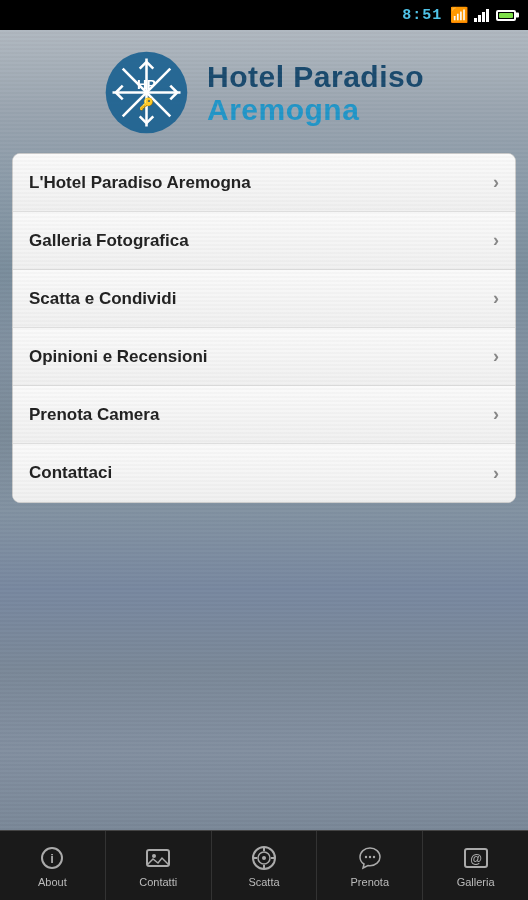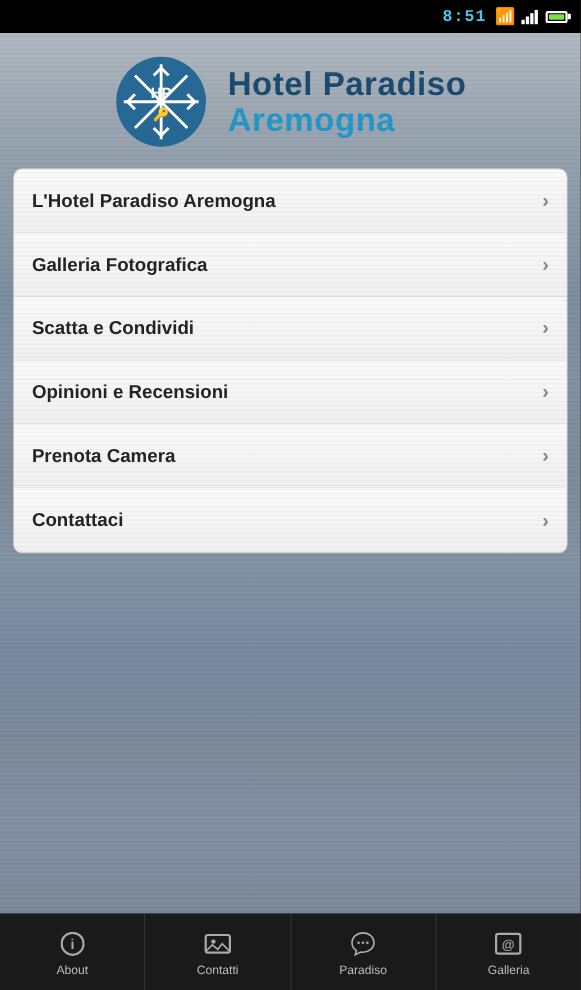--- a/index.html
+++ b/index.html
@@ -346,31 +346,45 @@
     <div class="tab-icon">
       <svg width="26" height="26" viewBox="0 0 26 26">
         <rect x="2" y="5" width="22" height="16" rx="2" stroke="#aaa" stroke-width="2" fill="none"></rect>
         <circle cx="9" cy="11" r="2" fill="#aaa"></circle>
         <polyline points="2,20 8,14 13,18 17,13 24,20" stroke="#aaa" stroke-width="1.5" fill="none"></polyline>
       </svg>
     </div>
     <span class="tab-label">Contatti</span>
   </div>
 
+  <div class="tab-item">
+    <div class="tab-icon">
+      <svg width="26" height="26" viewBox="0 0 26 26">
+        <circle cx="13" cy="13" r="11" stroke="#aaa" stroke-width="2" fill="none"></circle>
+        <circle cx="13" cy="13" r="6" stroke="#aaa" stroke-width="1.5" fill="none"></circle>
+        <circle cx="13" cy="13" r="2" fill="#aaa"></circle>
+        <line x1="13" y1="2" x2="13" y2="6" stroke="#aaa" stroke-width="2"></line>
+        <line x1="13" y1="20" x2="13" y2="24" stroke="#aaa" stroke-width="2"></line>
+        <line x1="2" y1="13" x2="6" y2="13" stroke="#aaa" stroke-width="2"></line>
+        <line x1="20" y1="13" x2="24" y2="13" stroke="#aaa" stroke-width="2"></line>
+      </svg>
+    </div>
+    <span class="tab-label">Scatta</span>
+  </div>
 
   <div class="tab-item">
     <div class="tab-icon">
       <svg width="26" height="26" viewBox="0 0 26 26">
         <path d="M13 3 C7.5 3 3 7 3 12 C3 15 4.5 17.5 7 19 L6 23 L11 20.5 C11.6 20.6 12.3 20.7 13 20.7 C18.5 20.7 23 16.7 23 12 C23 7 18.5 3 13 3Z" stroke="#aaa" stroke-width="1.5" fill="none"></path>
         <circle cx="9" cy="12" r="1.2" fill="#aaa"></circle>
         <circle cx="13" cy="12" r="1.2" fill="#aaa"></circle>
         <circle cx="17" cy="12" r="1.2" fill="#aaa"></circle>
       </svg>
     </div>
-    <span class="tab-label">Paradiso</span>
+    <span class="tab-label">Prenota</span>
   </div>
 
 
   <div class="tab-item">
     <div class="tab-icon">
       <svg width="26" height="26" viewBox="0 0 26 26">
         <rect x="2" y="4" width="22" height="18" rx="2" stroke="#aaa" stroke-width="2" fill="none"></rect>
         <text x="13" y="18" text-anchor="middle" fill="#aaa" font-size="12" font-weight="bold">@</text>
       </svg>
     </div>

